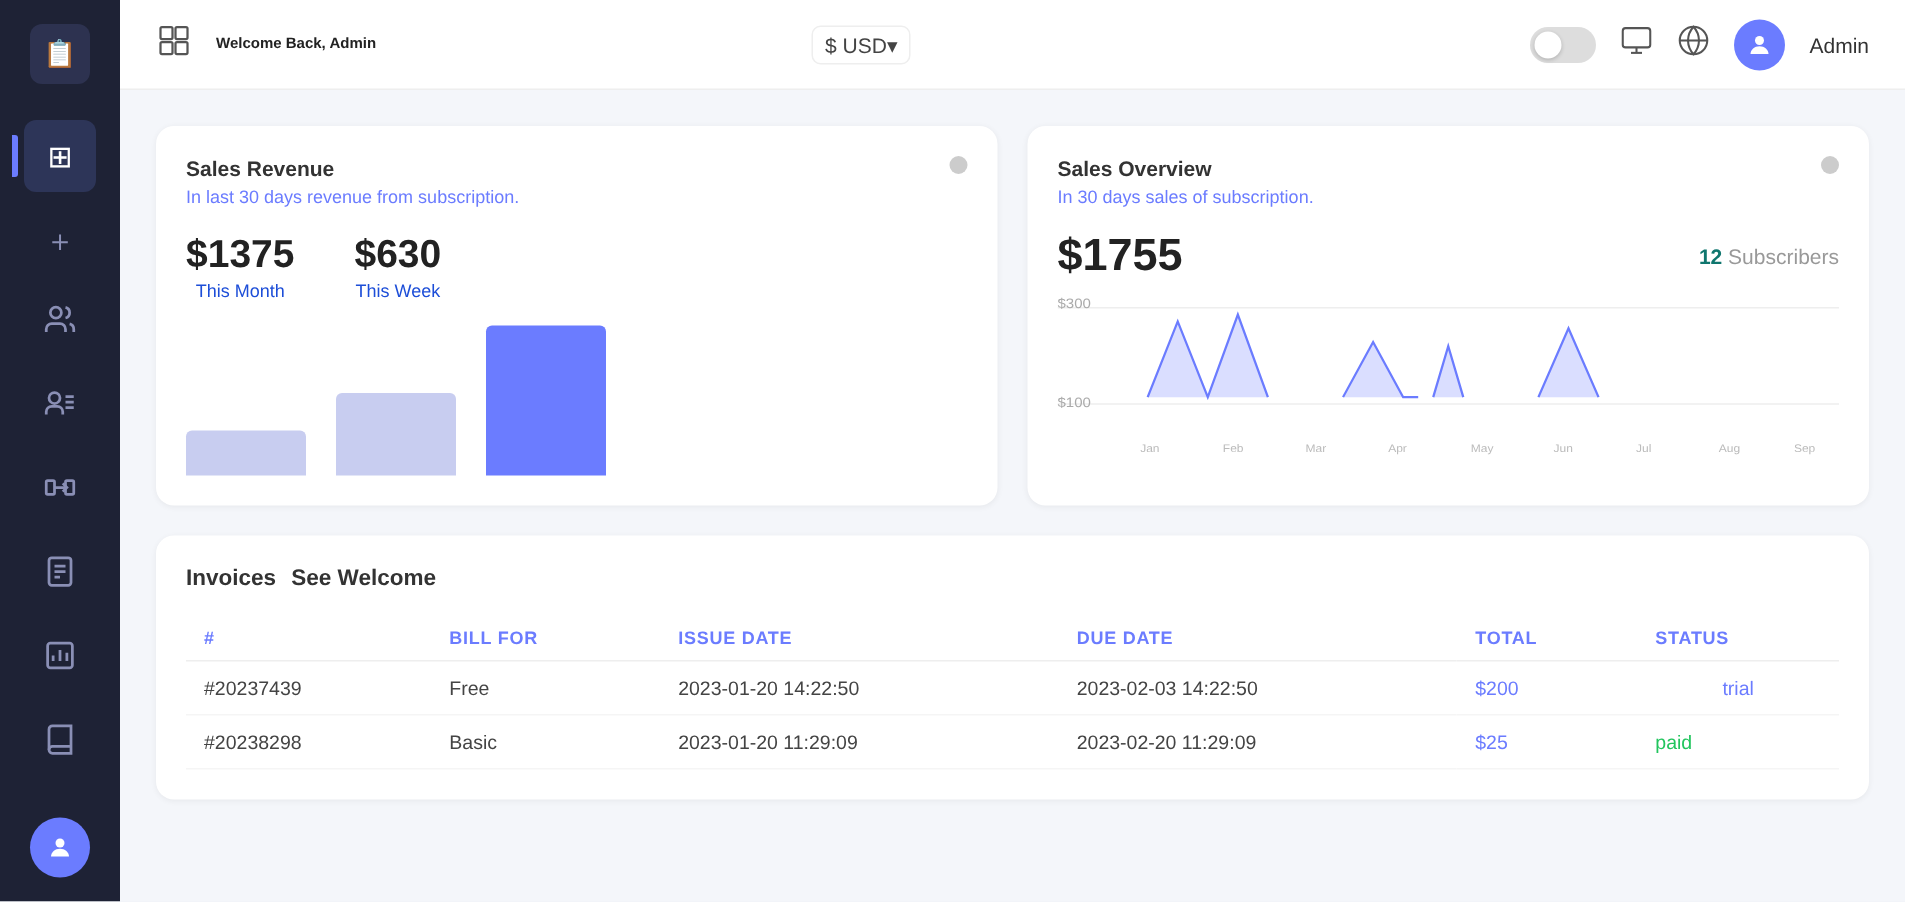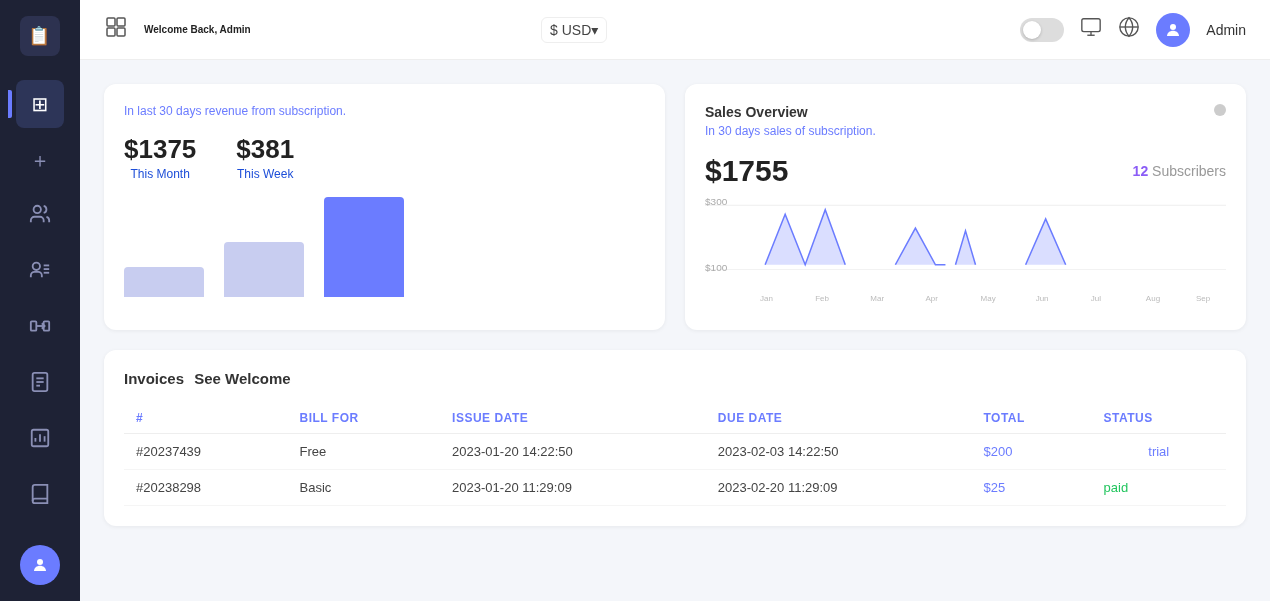--- a/index.html
+++ b/index.html
@@ -216,21 +216,21 @@
       font-weight: 700;
       color: #222;
     }
     .subscribers-badge {
       font-size: 14px;
       color: #999;
       text-align: right;
     }
     .subscribers-num {
       font-weight: 700;
-      color: #8b5cf6;
+      color: #0f766e;
       margin-left: 16px;
     }
 
     
     .area-chart {
       width: 100%;
       height: 110px;
     }
 
     
@@ -399,28 +399,32 @@
       </svg>
     </div>
     <span class="header-username">Admin</span>
   </header>
 
   <div class="content">
 
     <div class="cards-row">
 
       <div class="card">
+        <div class="card-header">
+          <span class="card-title">Sales Revenue</span>
+          <span class="card-dot"></span>
+        </div>
         <div class="card-subtitle">In last 30 days revenue from subscription.</div>
         <div class="revenue-amounts">
           <div class="revenue-item">
             <div class="revenue-amount">$1375</div>
             <div class="revenue-label">This Month</div>
           </div>
           <div class="revenue-item">
-            <div class="revenue-amount">$381</div>
+            <div class="revenue-amount">$630</div>
             <div class="revenue-label">This Week</div>
           </div>
         </div>
         <div class="bar-chart">
           <div class="bar" style="height:30px; background:#c8cdf0; width:80px;"></div>
           <div class="bar" style="height:55px; background:#c8cdf0; width:80px;"></div>
           <div class="bar" style="height:100px; background:#6b7cff; width:80px;"></div>
         </div>
       </div>
 

